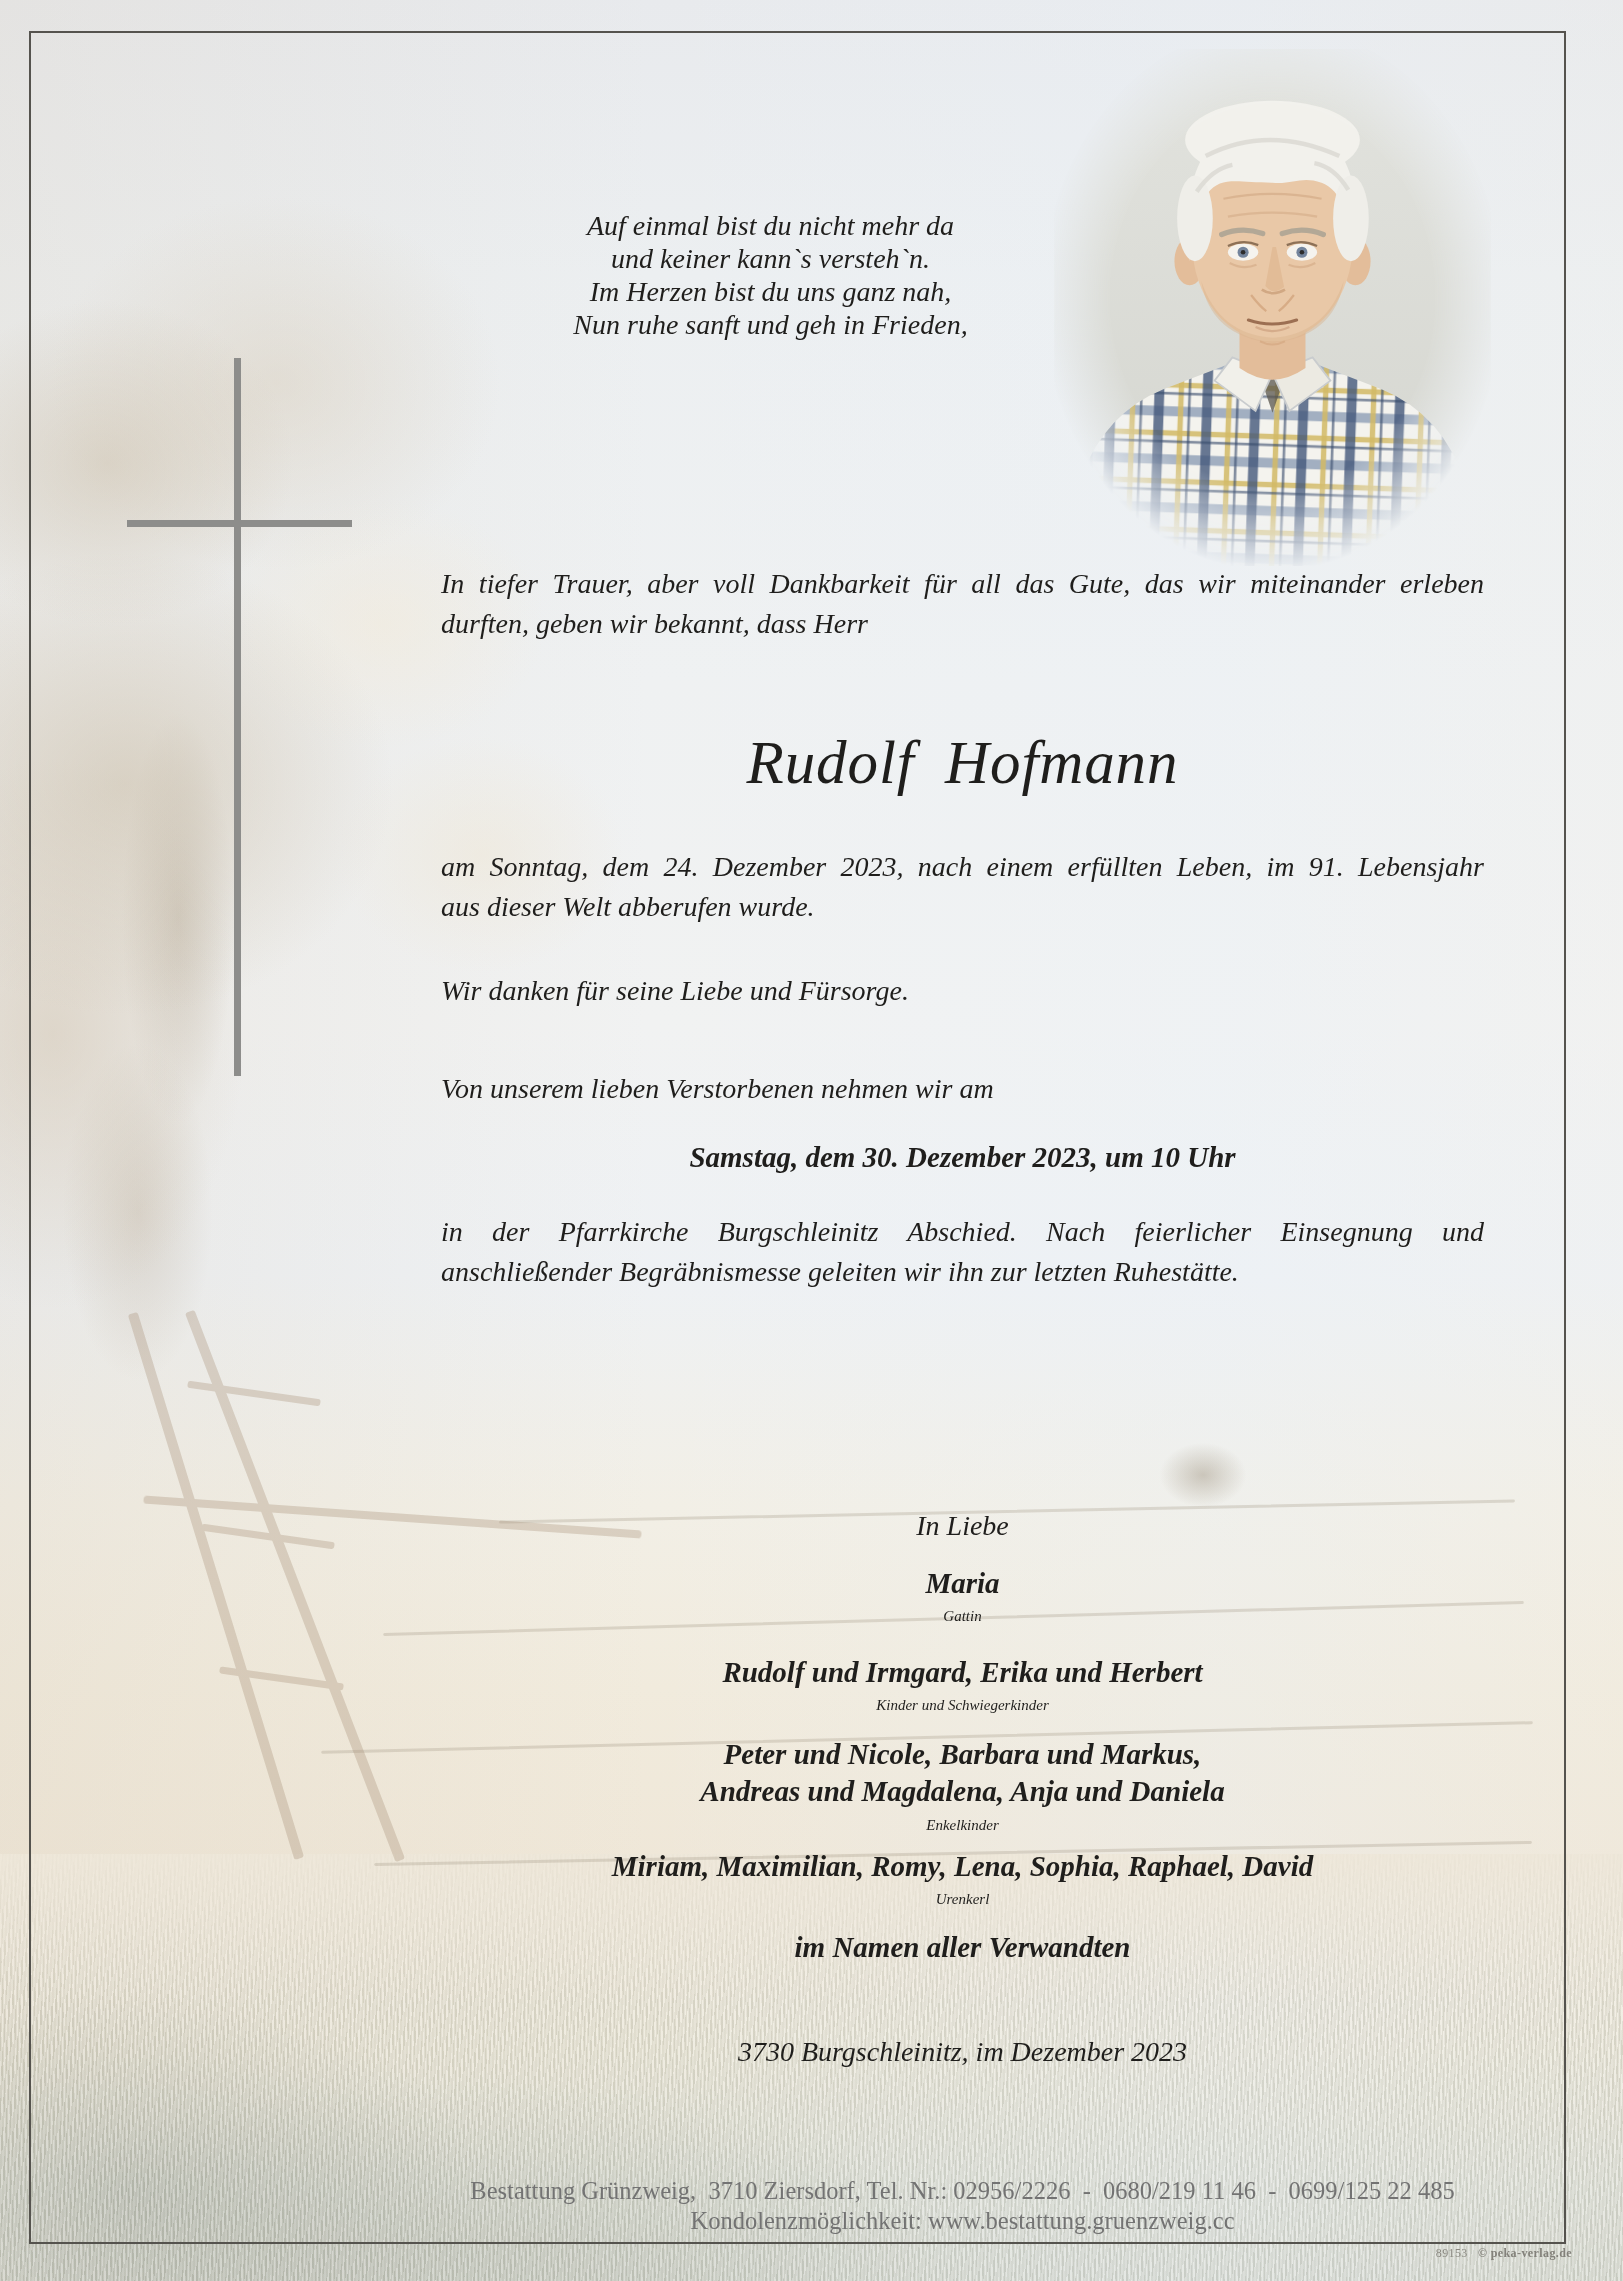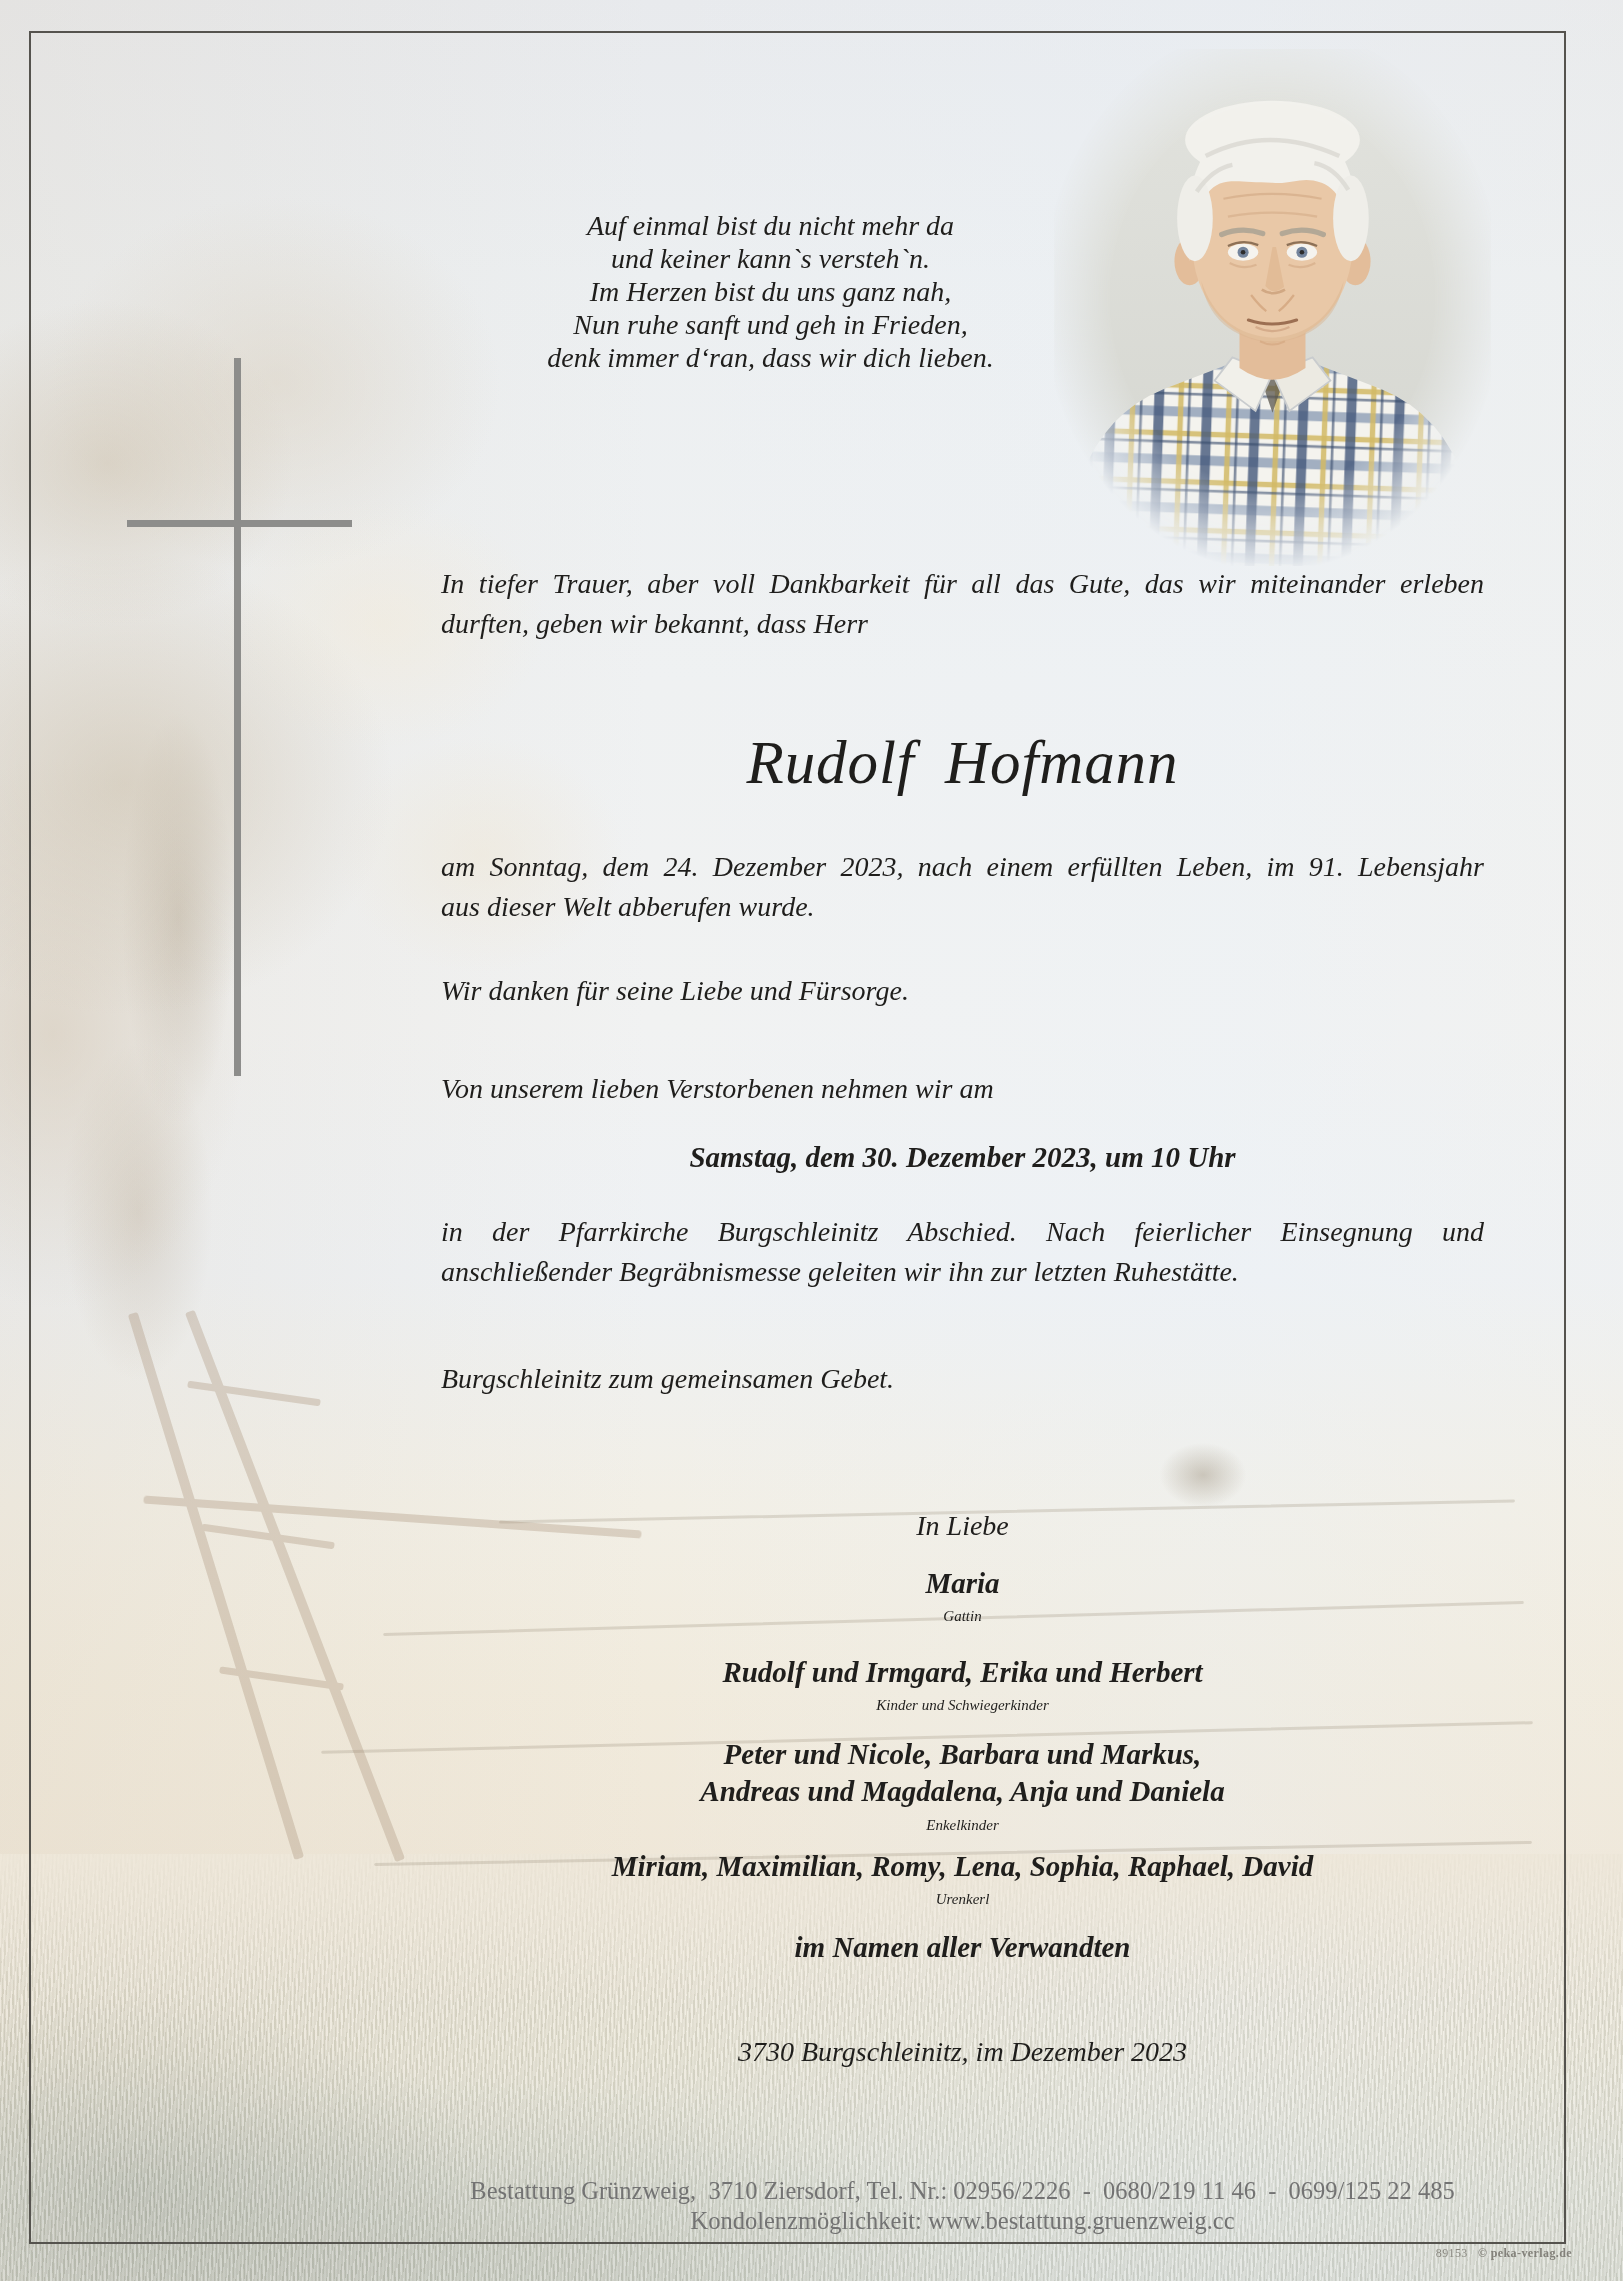--- a/index.html
+++ b/index.html
@@ -171,21 +171,20 @@
       <path d="M231,328 q14,7 28,0" stroke="#cf9f78" stroke-width="2" fill="none" opacity=".5"></path>
     </g>
   </svg>
 </div>
 
 <div class="txt poem">
   <div>Auf einmal bist du nicht mehr da</div>
   <div>und keiner kann`s versteh`n.</div>
   <div>Im Herzen bist du uns ganz nah,</div>
   <div>Nun ruhe sanft und geh in Frieden,</div>
-  <div>denk immer d‘ran, dass wir dich lieben.</div>
 </div>
 
 <div class="txt col" style="top:564px;">
   <div class="jl">In tiefer Trauer, aber voll Dankbarkeit für all das Gute, das wir miteinander erleben</div>
   <div class="ll">durften, geben wir bekannt, dass Herr</div>
 </div>
 
 <div class="txt col ctr name">Rudolf Hofmann</div>
 
 <div class="txt col" style="top:847px;">
@@ -198,21 +197,20 @@
 <div class="txt col" style="top:1069px;">Von unserem lieben Verstorbenen nehmen wir am</div>
 
 <div class="txt col ctr b33" style="top:1137px;">Samstag, dem 30. Dezember 2023, um 10 Uhr</div>
 
 <div class="txt col" style="top:1212px;">
   <div class="jl">in der Pfarrkirche Burgschleinitz Abschied. Nach feierlicher Einsegnung und</div>
   <div class="ll">anschließender Begräbnismesse geleiten wir ihn zur letzten Ruhestätte.</div>
 </div>
 
 <div class="txt col" style="top:1359px;">
-  <div class="ll">Burgschleinitz zum gemeinsamen Gebet.</div>
 </div>
 
 <div class="txt col ctr" style="top:1506px;">In Liebe</div>
 
 <div class="mourners">
   <div class="txt col ctr b33" style="top:1565px;line-height:36px;">Maria</div>
   <div class="txt col ctr rel" style="top:1603px;">Gattin</div>
 
   <div class="txt col ctr b33" style="top:1654px;line-height:36px;">Rudolf und Irmgard, Erika und Herbert</div>
   <div class="txt col ctr rel" style="top:1692px;">Kinder und Schwiegerkinder</div>

